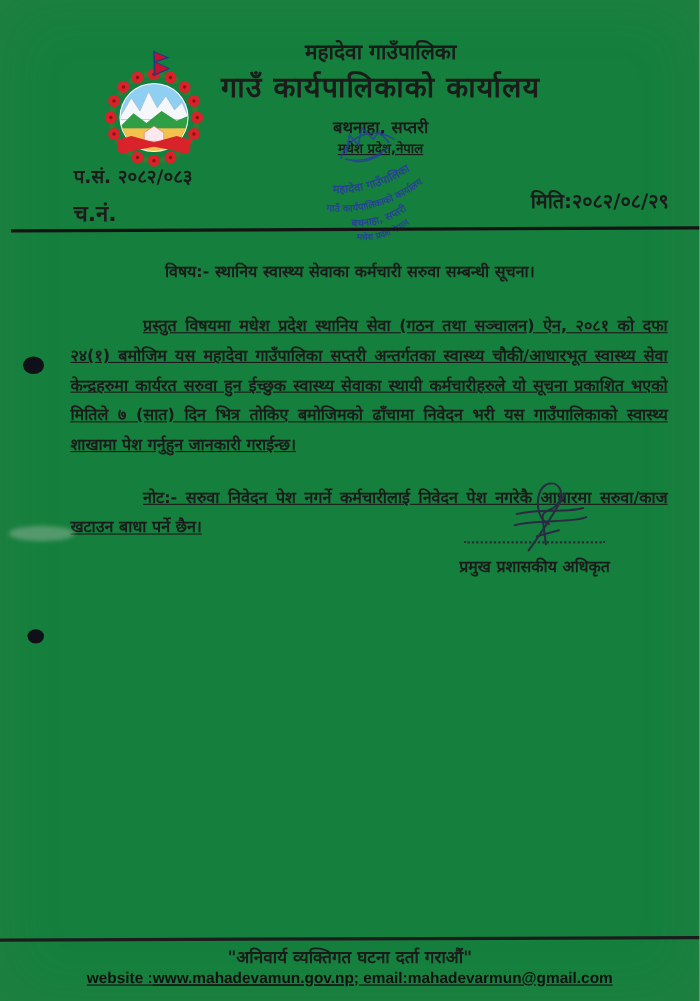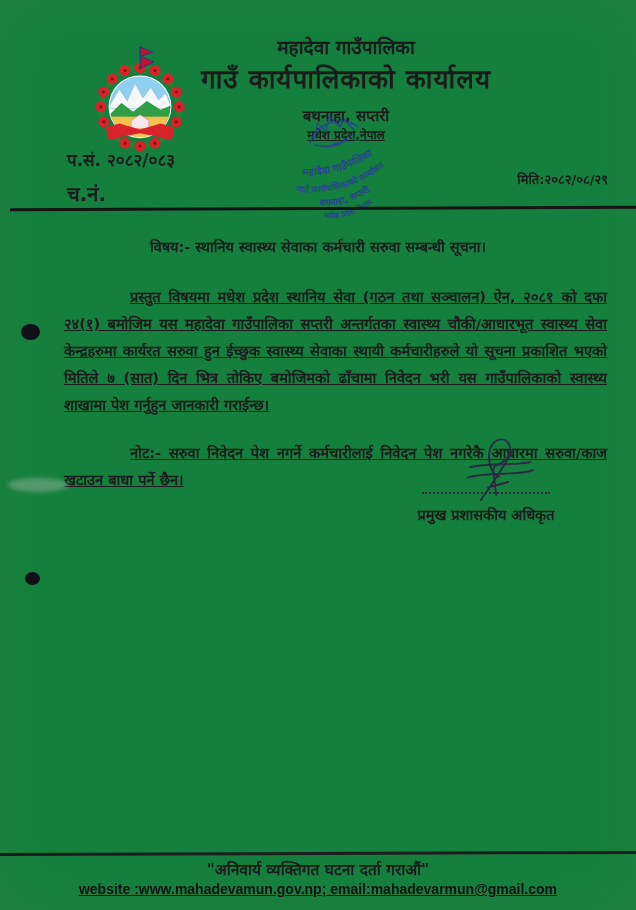--- a/index.html
+++ b/index.html
@@ -10,21 +10,21 @@
     box-shadow:inset 0 0 60px rgba(120,120,110,0.12);
   }
   .center-col{position:absolute;left:56px;right:0;text-align:center;}
   .title1{top:34px;font-size:19px;font-weight:bold;}
   .title2{top:60px;font-size:26px;font-weight:bold;letter-spacing:1px;}
   .addr1{top:105px;font-size:15px;font-weight:bold;}
   .addr2{top:126px;font-size:12px;font-weight:bold;text-decoration:underline;}
   .logo{position:absolute;left:86px;top:44px;width:108px;height:108px;}
   .ref-no{position:absolute;left:67px;top:148px;font-size:17px;font-weight:bold;}
   .dispatch-no{position:absolute;left:67px;top:180px;font-size:20px;font-weight:bold;}
-  .date{position:absolute;right:28px;top:170px;font-size:13px;font-weight:bold;}
+  .date{position:absolute;right:28px;top:170px;font-size:18px;font-weight:bold;}
   .stamp{position:absolute;left:268px;top:108px;width:140px;height:122px;transform:rotate(-12deg);}
   .divider{position:absolute;left:10px;right:0;top:207px;height:3px;background:#141414;transform:rotate(-0.25deg);}
   .subject{position:absolute;left:0;right:0;top:236px;text-align:center;font-size:14.5px;font-weight:bold;}
   .subject span{text-underline-offset:3px;}
   .body-text{position:absolute;left:64px;width:543px;top:283px;font-size:14.6px;font-weight:600;
     line-height:27px;text-align:justify;}
   .body-text p{margin:0;text-indent:66px;text-decoration:underline;}
   .body-text p.note{margin-top:21px;}
   .sig-block{position:absolute;right:52px;top:444px;width:196px;text-align:center;}
   .sig-scribble{position:absolute;right:30px;top:-14px;width:110px;height:82px;}

